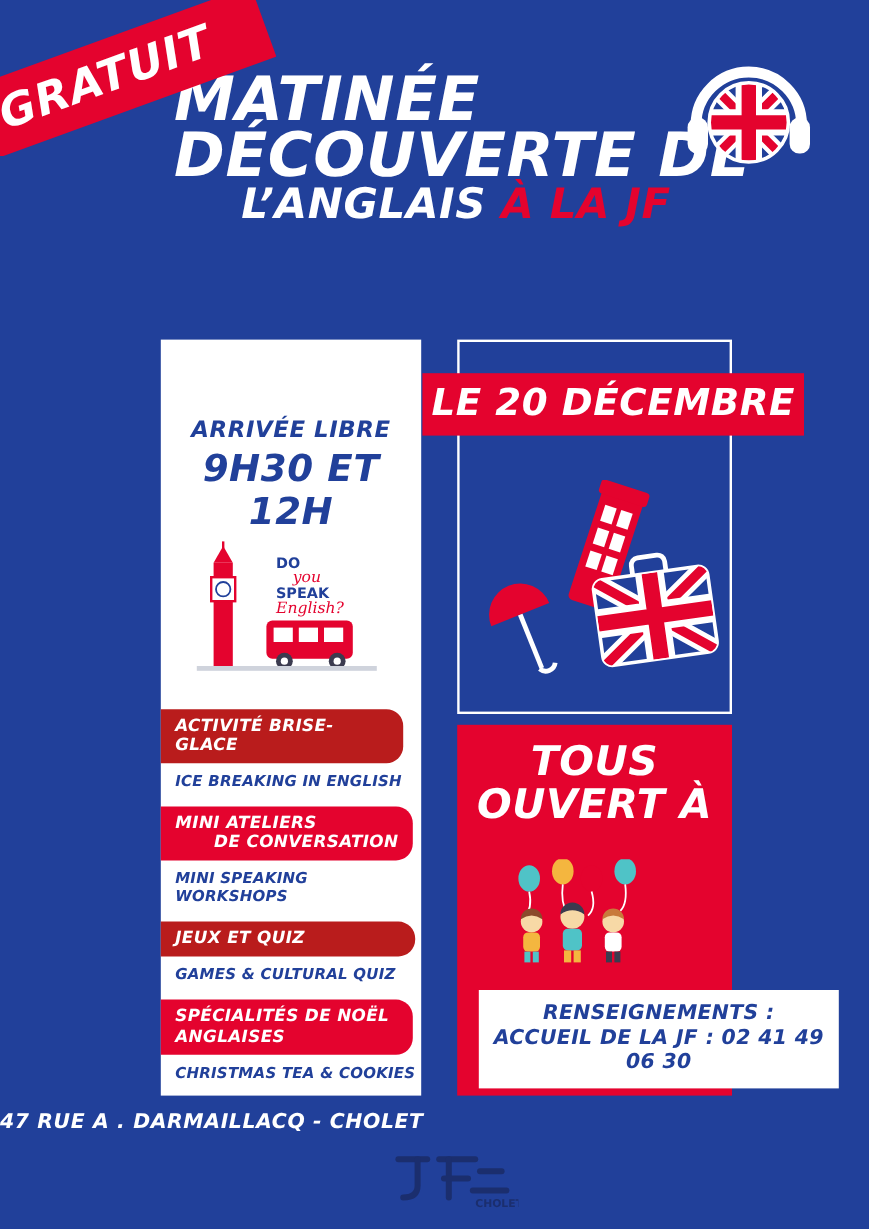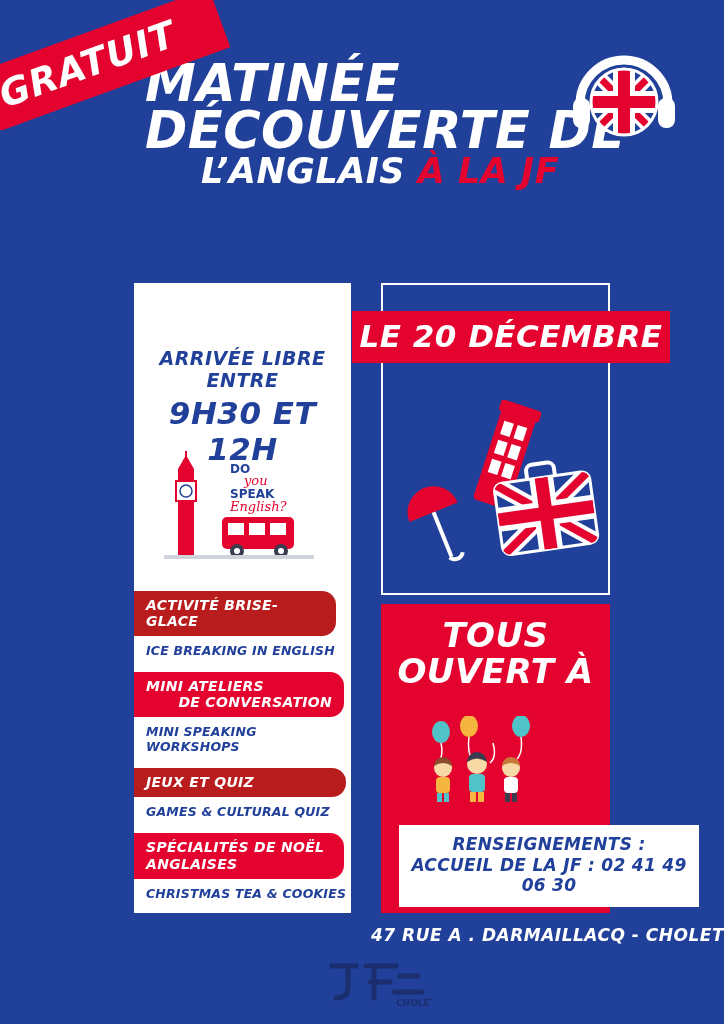--- a/index.html
+++ b/index.html
@@ -176,21 +176,21 @@
     font-style: italic;
     font-size: 17px;
     padding: 9px 4px 11px 4px;
     line-height: 1.22;
     letter-spacing: 0.3px;
   }
 
   .address {
     position: absolute;
     left: 0; top: 925px; width: 724px;
-    text-align: right;
+    text-align: left;
     color: #fff;
     font-family: "DejaVu Sans", sans-serif;
     font-weight: bold;
     font-style: italic;
     font-size: 17px;
     letter-spacing: 0.5px;
   }
   .logo {
     position: absolute;
     left: 322px; top: 958px;
@@ -229,21 +229,20 @@
   <div class="title-line">MATINÉE</div>
   <div class="title-line">DÉCOUVERTE DE</div>
   <div class="title-line l3">
     <span>L’ANGLAIS </span><span class="title-accent">À LA JF</span>
   </div>
 </div>
 
 <div class="left-panel">
   <div class="arrivee">
     <div class="l1">ARRIVÉE LIBRE</div>
-    <div class="l2">ENTRE</div>
     <div class="l3">9H30 ET 12H</div>
   </div>
 
   <div class="london">
     <svg viewBox="0 0 217 130" width="217" height="130">
 
       <rect x="44" y="18" width="16" height="86" fill="#E4032E"></rect>
       <rect x="42" y="30" width="20" height="20" fill="#fff" stroke="#E4032E" stroke-width="2"></rect>
       <circle cx="52" cy="40" r="6" fill="#fff" stroke="#21409A" stroke-width="1.5"></circle>
       <path d="M44 18 L52 4 L60 18 Z" fill="#E4032E"></path>

